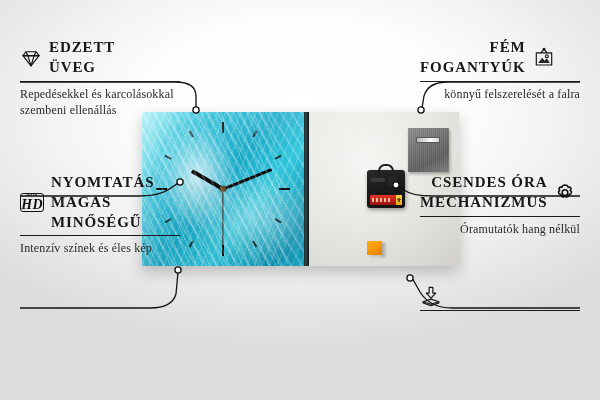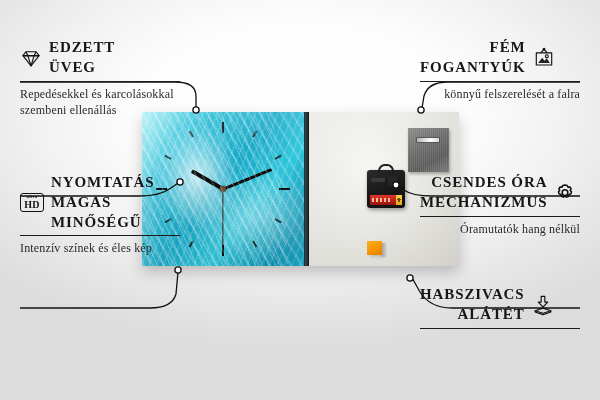--- a/index.html
+++ b/index.html
@@ -98,21 +98,21 @@
   .callout.right .ttl { text-align:right; }
   .rule { height:1px; background:#1b1b1b; margin:3px 0 4px; }
   .sub { font-size:12px; color:#2a2a2a; line-height:1.34; letter-spacing:.15px; }
   .callout.right .sub { text-align:right; }
 
   .ico { width:22px; height:22px; flex:0 0 22px; color:#111; display:block; }
   .ico svg { display:block; width:100%; height:100%; }
   .hdbox { width:24px; height:19px; flex:0 0 24px; border:1.3px solid #111; border-radius:3px;
            display:flex; flex-direction:column; align-items:center; justify-content:center; line-height:1; }
   .hdbox .u { font-size:4.2px; letter-spacing:.4px; font-weight:700; color:#111; }
-  .hdbox .h { font-size:10px; font-weight:700; letter-spacing:.3px; color:#111; margin-top:.5px; }
+  .hdbox .h { font-size:14px; font-weight:700; letter-spacing:.3px; color:#111; margin-top:.5px;font-style:italic; }
 
   .wires { position:absolute; inset:0; pointer-events:none; }
 </style>
 </head>
 <body>
 
 <div class="stage">
 
   <div class="product">
 
@@ -289,23 +289,19 @@
 
   <div class="callout right" style="left:420px; top:285px; width:160px;">
     <div class="head">
       <span class="ico">
         <svg viewBox="0 0 24 24" fill="none" stroke="currentColor" stroke-width="1.25" stroke-linejoin="round">
           <path d="M10,2.6 h4 v6.2 h3.1 L12,14.4 L6.9,8.8 H10 Z"></path>
           <path d="M12,15.4 L3.4,18.2 L12,21 L20.6,18.2 Z"></path>
           <path d="M3.4,18.2 v1.5 L12,22.5 L20.6,19.7 v-1.5"></path>
         </svg>
       </span>
-      <div class="ttl">
-        <div>HABSZIVACS</div>
-        <div>ALÁTÉT</div>
-      </div>
     </div>
     <div class="rule"></div>
     <div class="sub">
     </div>
   </div>
 
 </div>
 
 </body></html>

